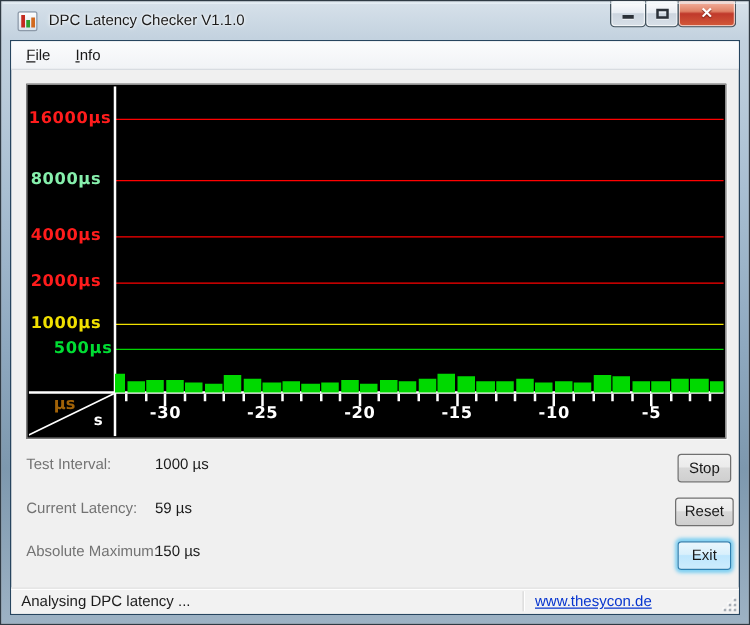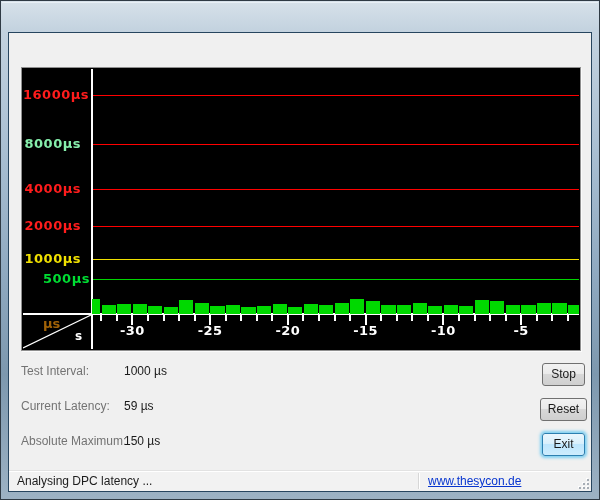--- a/index.html
+++ b/index.html
@@ -85,23 +85,43 @@
       box-shadow:1px 0 0 #ffffff; }
   .status-link { position:absolute; left:419px; top:3px; color:#0735cf; text-decoration:underline; }
   .grip { position:absolute; right:2px; bottom:2px; width:12px; height:12px; }
   .grip i { position:absolute; width:2px; height:2px; background:#a6adb5; box-shadow:-1px -1px 0 #fdfdfd; }
 </style>
 </head>
 <body>
 
 <div class="frame">
 
+  <div class="titlebar">
+    <div class="app-icon">
+      <i class="b1"></i>
+      <i class="b2"></i>
+      <i class="b3"></i>
+    </div>
+    <div class="title-text">DPC Latency Checker V1.1.0</div>
+    <div class="cap-btns">
+      <div class="cap-btn cap-min">
+        <span class="glyph-min"></span>
+      </div>
+      <div class="cap-btn cap-max">
+        <span class="glyph-max"></span>
+      </div>
+      <div class="cap-btn cap-close">
+        <span class="glyph-close">✕</span>
+      </div>
+    </div>
+  </div>
 
   <div class="client">
 
+    <div class="menubar"><span class="menu-item"><u>F</u>ile</span><span class="menu-item"><u>I</u>nfo</span></div>
 
     <div class="chart">
       <div class="plot" id="plot">
           <div class="gridline" style="top: 26px; background: rgb(255, 0, 0);"></div>
           <div class="grid-label" style="top: 18px; color: rgb(255, 28, 28);">16000µs</div>
           <div class="gridline" style="top: 75px; background: rgb(255, 0, 0);"></div>
           <div class="grid-label" style="top: 67px; color: #86efac;">8000µs</div>
           <div class="gridline" style="top: 120px; background: rgb(255, 0, 0);"></div>
           <div class="grid-label" style="top: 112px; color: rgb(255, 28, 28);">4000µs</div>
           <div class="gridline" style="top: 157px; background: rgb(255, 0, 0);"></div>

